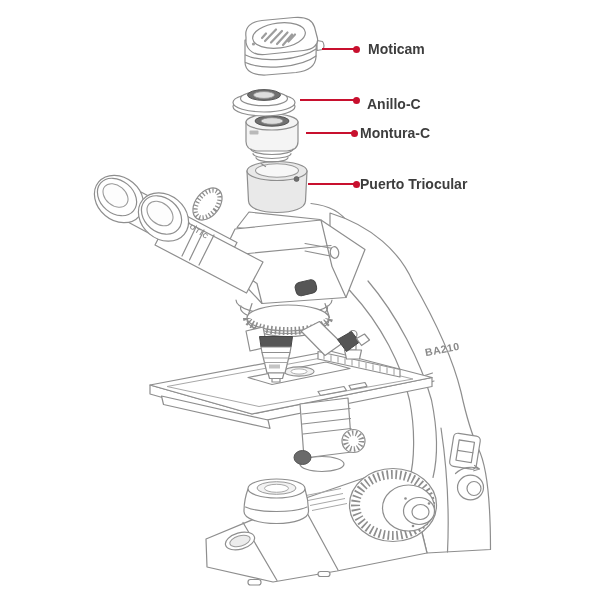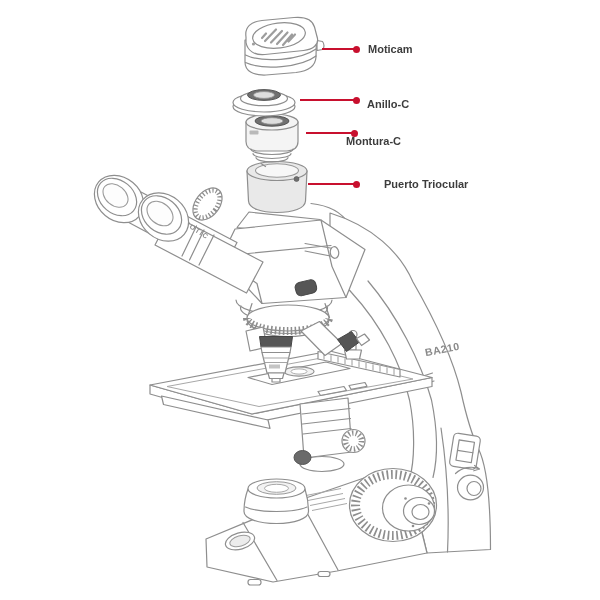--- a/index.html
+++ b/index.html
@@ -16,21 +16,21 @@
   svg .sf{stroke:var(--line-color);stroke-width:1.2;fill:#ffffff;stroke-linejoin:round;}
   svg .sg{stroke:var(--line-color);stroke-width:1.2;fill:#e9e9e9;}
   svg .sl{stroke:var(--line-color);stroke-width:1.2;fill:#f4f4f4;}
   svg .sd{stroke:#464646;stroke-width:1;fill:#565656;}
   svg .thin{stroke:#a8a8a8;stroke-width:1;fill:none;}
   svg .knurl{fill:none;stroke:var(--line-color);}
   svg .brand{fill:#8a8a8a;font-weight:bold;font-family:"Liberation Sans",sans-serif;}
   .callout{position:absolute;}
   .c-line{position:absolute;height:2px;background:var(--accent);}
   .c-dot{position:absolute;width:7px;height:7px;border-radius:50%;background:var(--accent);}
-  .c-label{position:absolute;font-size:11px;line-height:18px;font-weight:bold;
+  .c-label{position:absolute;font-size:14px;line-height:18px;font-weight:bold;
            color:var(--label-color);white-space:nowrap;}
 </style>
 </head>
 <body>
 
 <div class="screen">
 
   <svg width="600" height="600" viewBox="0 0 600 600">
 
     <g>
@@ -226,22 +226,22 @@
 
   <div class="callout">
     <span class="c-line" style="left:300px;top:99px;width:54px;"></span>
     <span class="c-dot" style="left:353px;top:96.5px;"></span>
     <span class="c-label" style="left:367px;top:95px;">Anillo-C</span>
   </div>
 
   <div class="callout">
     <span class="c-line" style="left:306px;top:132px;width:46px;"></span>
     <span class="c-dot" style="left:351px;top:129.5px;"></span>
-    <span class="c-label" style="left:346px;top:124px;margin-top:8px;">Montura-C</span>
+    <span class="c-label" style="left:360px;top:124px;">Montura-C</span>
   </div>
 
   <div class="callout">
     <span class="c-line" style="left:308px;top:183px;width:46px;"></span>
     <span class="c-dot" style="left:353px;top:180.5px;"></span>
-    <span class="c-label" style="left:384px;top:175px;">Puerto Triocular</span>
+    <span class="c-label" style="left:360px;top:175px;">Puerto Triocular</span>
   </div>
 
 </div>
 
 </body></html>

